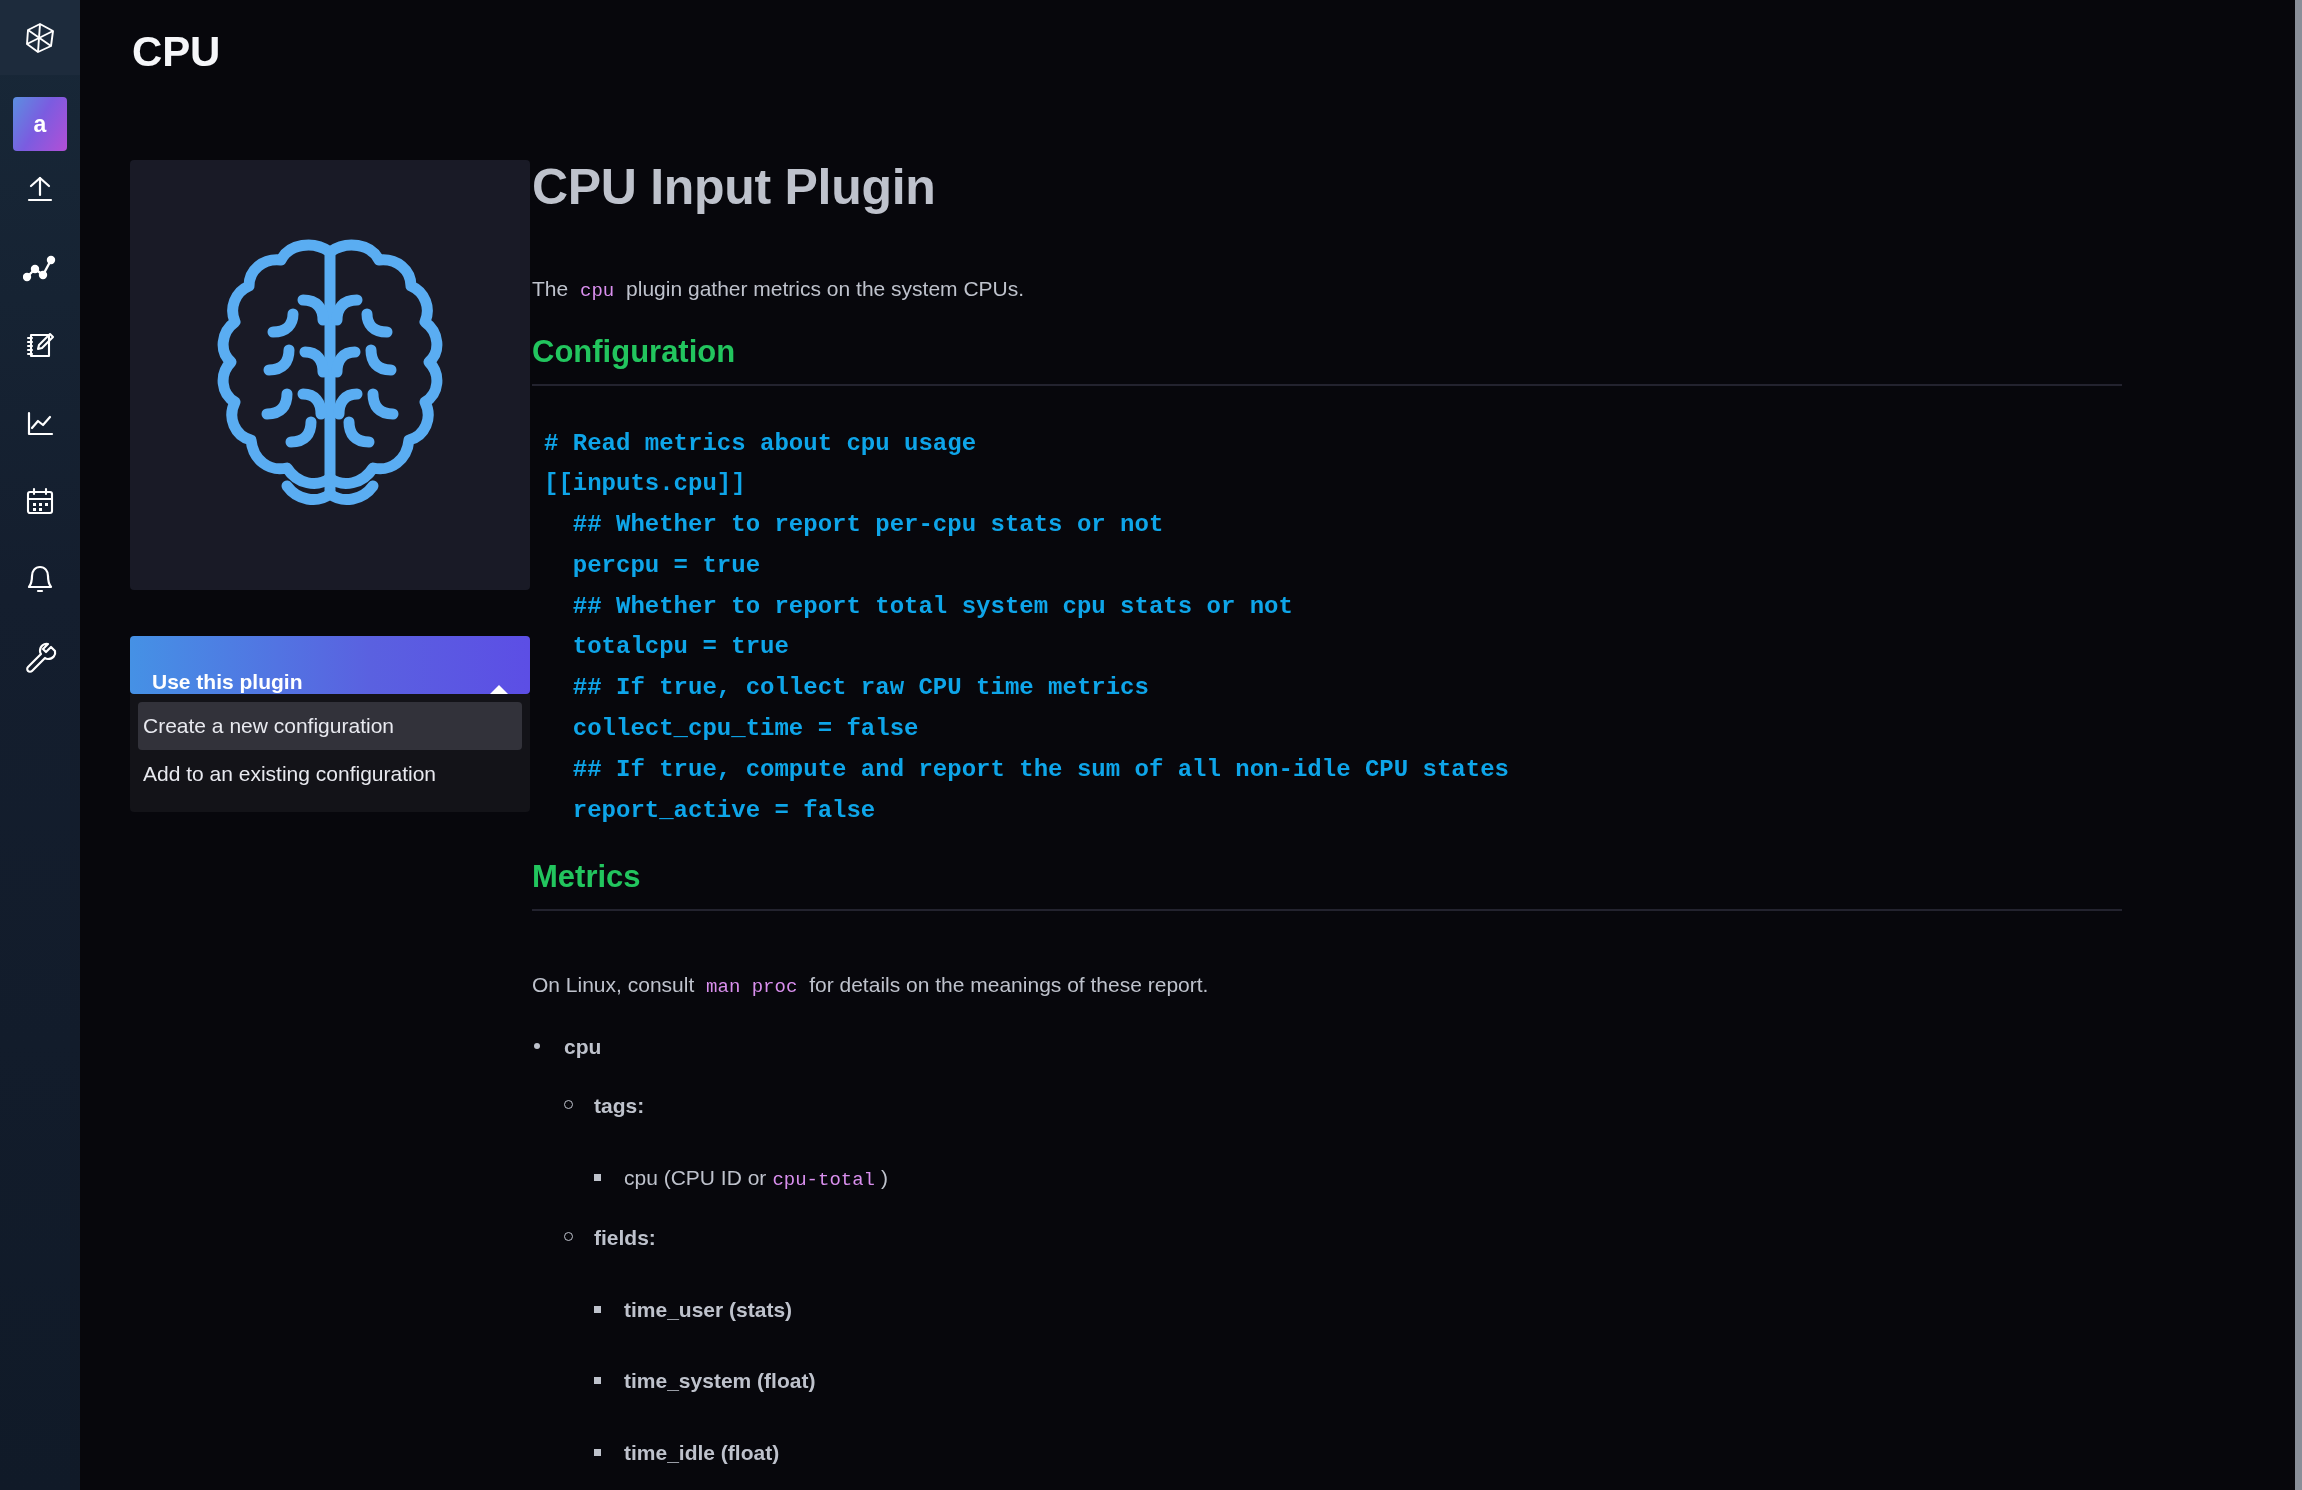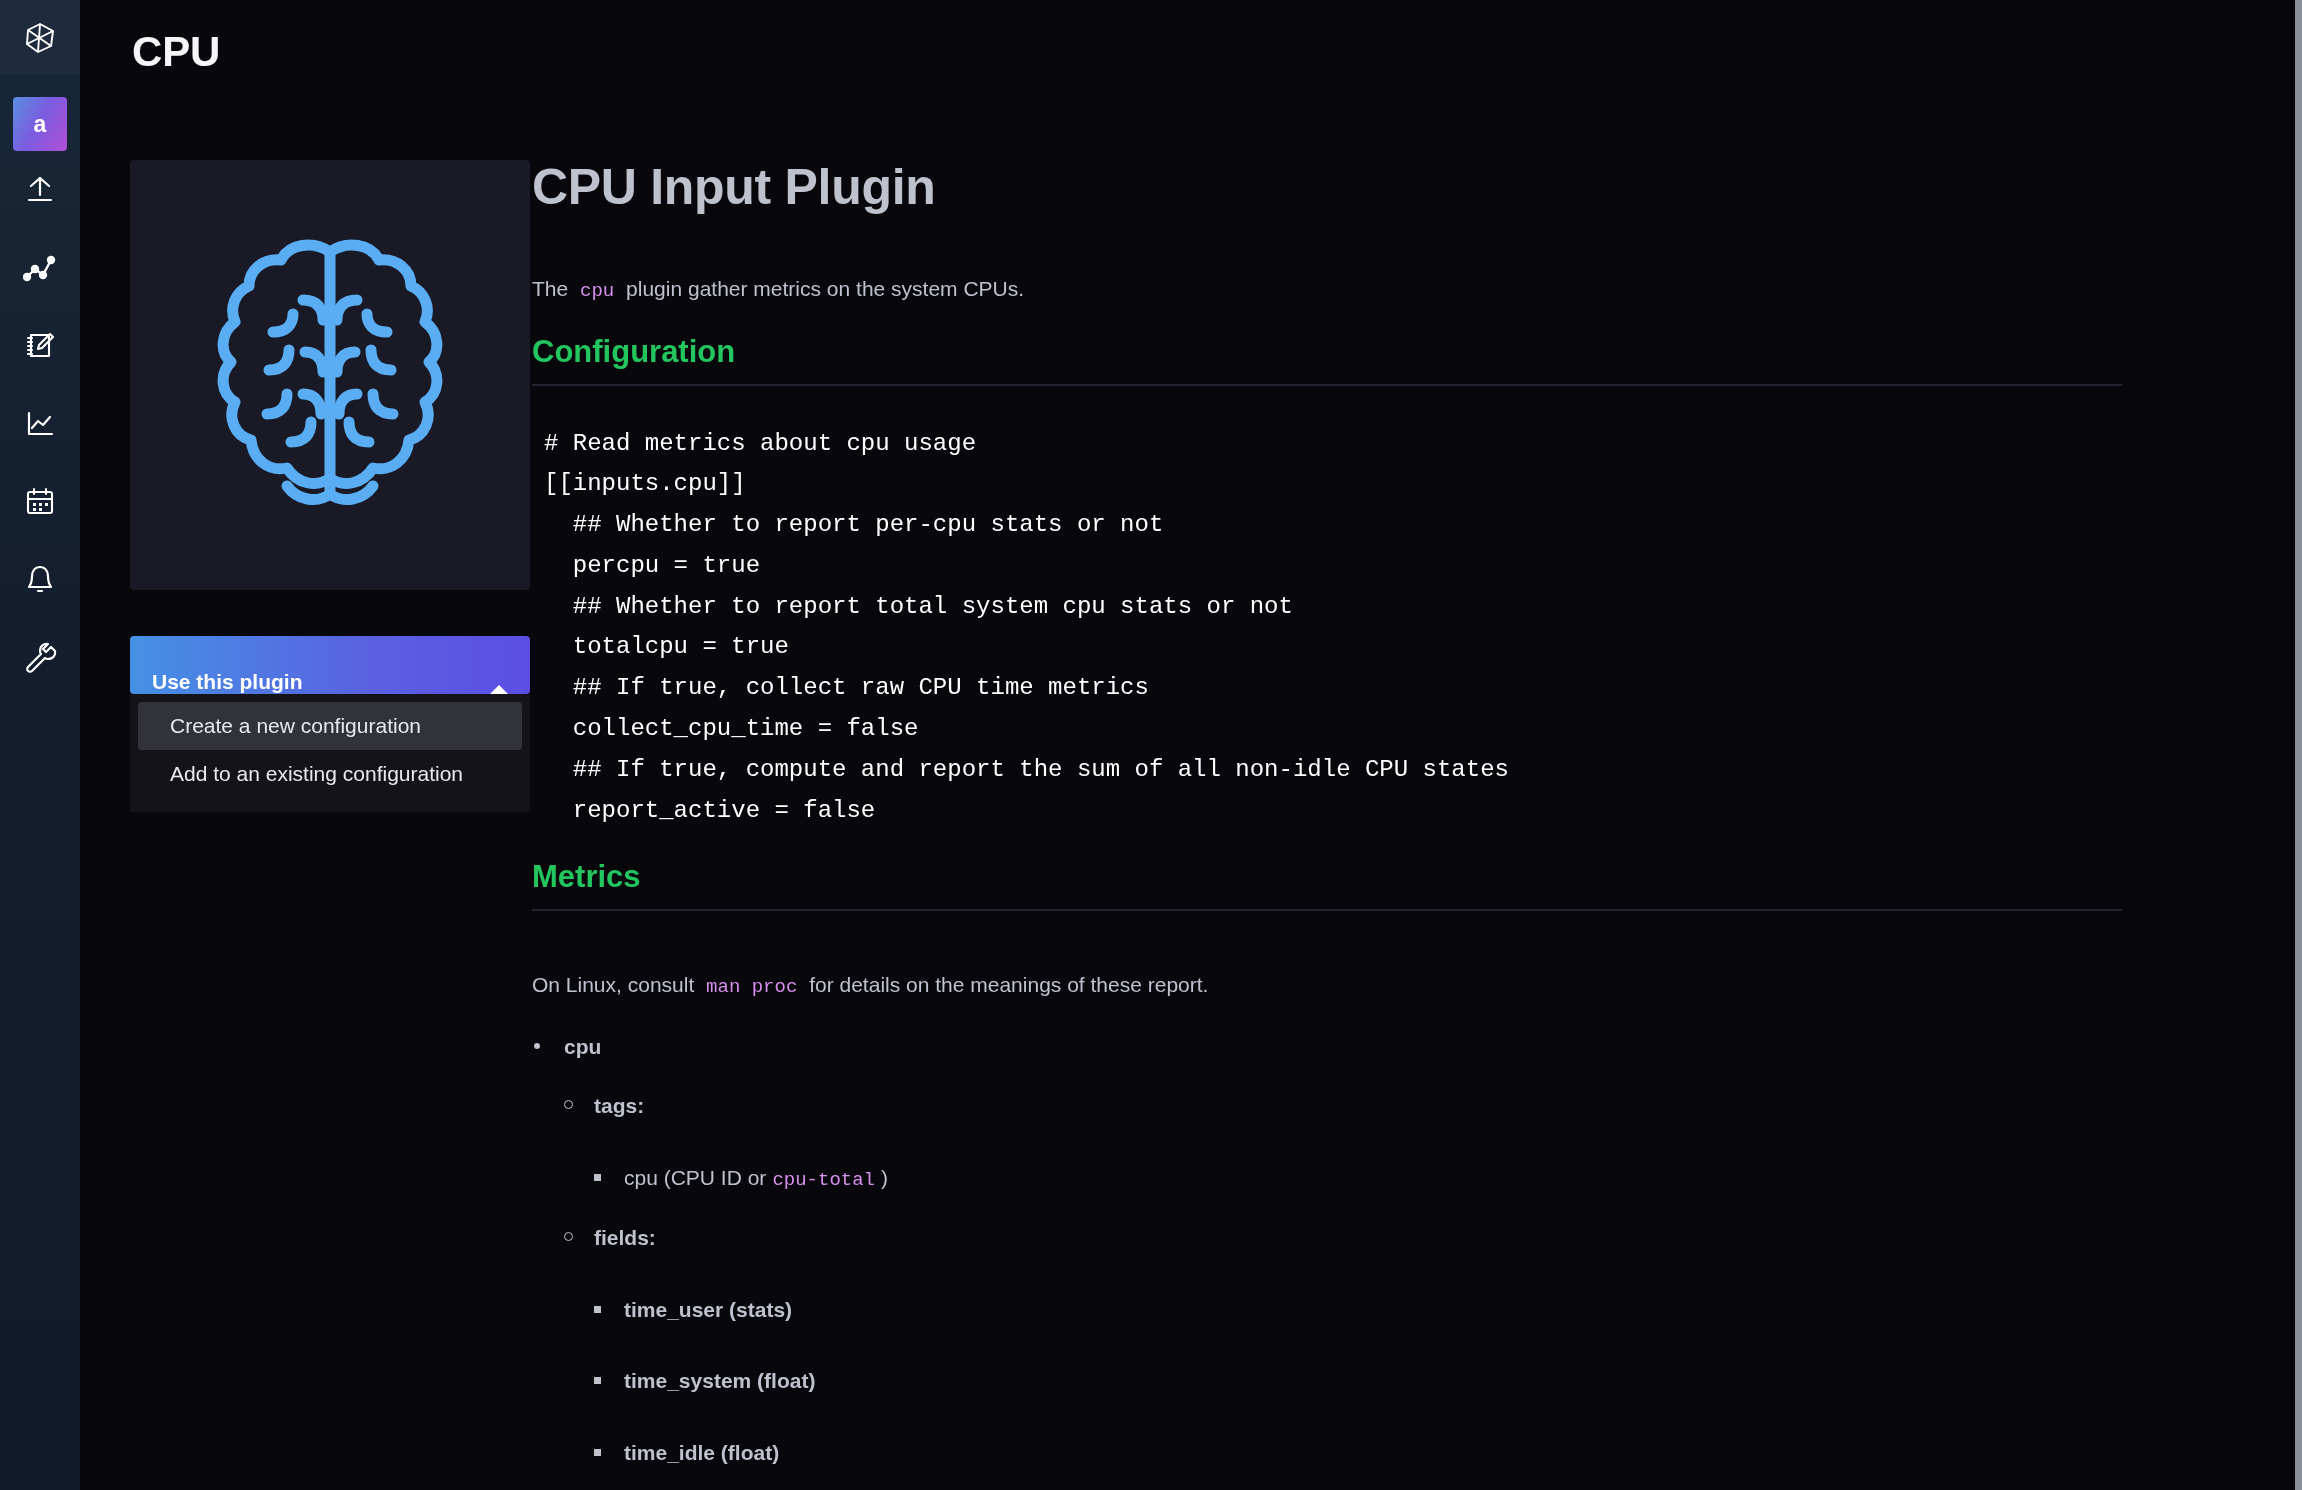--- a/index.html
+++ b/index.html
@@ -150,21 +150,21 @@
     width: 400px;
     background: #131318;
     border-radius: 0 0 4px 4px;
     padding: 8px 8px 14px 8px;
     margin-top: 0px;
   }
   .dropdown-item {
     height: 48px;
     display: flex;
     align-items: center;
-    padding: 0 32px;
+    padding: 0 5px;
     color: #e8e9ef;
     font-size: 21px;
     border-radius: 4px;
     cursor: pointer;
   }
   .dropdown-item.active { background: #32323a; }
 
   
   #doc-col {
     flex: 1;
@@ -209,23 +209,24 @@
     margin-top: 38px;
     background: #07070c;
     padding: 0 0 0 12px;
     overflow: hidden;
     white-space: pre;
   }
   pre.code-block code {
     font-family: "Liberation Mono", "DejaVu Sans Mono", monospace;
     font-size: 24px;
     line-height: 1.70;
-    color: #ffffff;
+    color: #0ea5e9;
     padding: 0;
     display: block;
+    font-weight: bold;
   }
 
   ul.doc-list { list-style: none; margin: 0; padding: 0; }
   ul.doc-list li { position: relative; }
 
   .lvl1 { margin-top: 30px; padding-left: 32px; }
   .lvl1 > .bullet {
     position: absolute; left: 2px; top: 11px;
     width: 6px; height: 6px; border-radius: 50%;
     background: #bec2cc;

